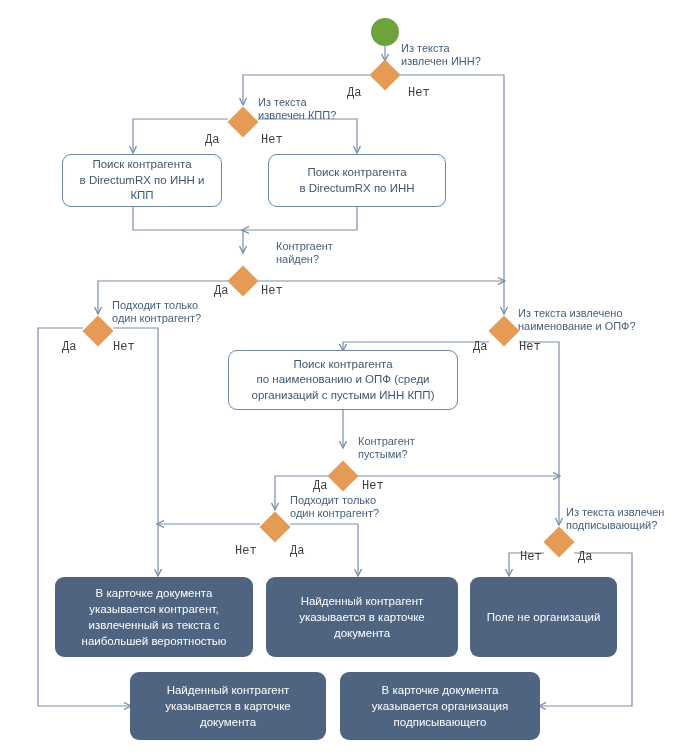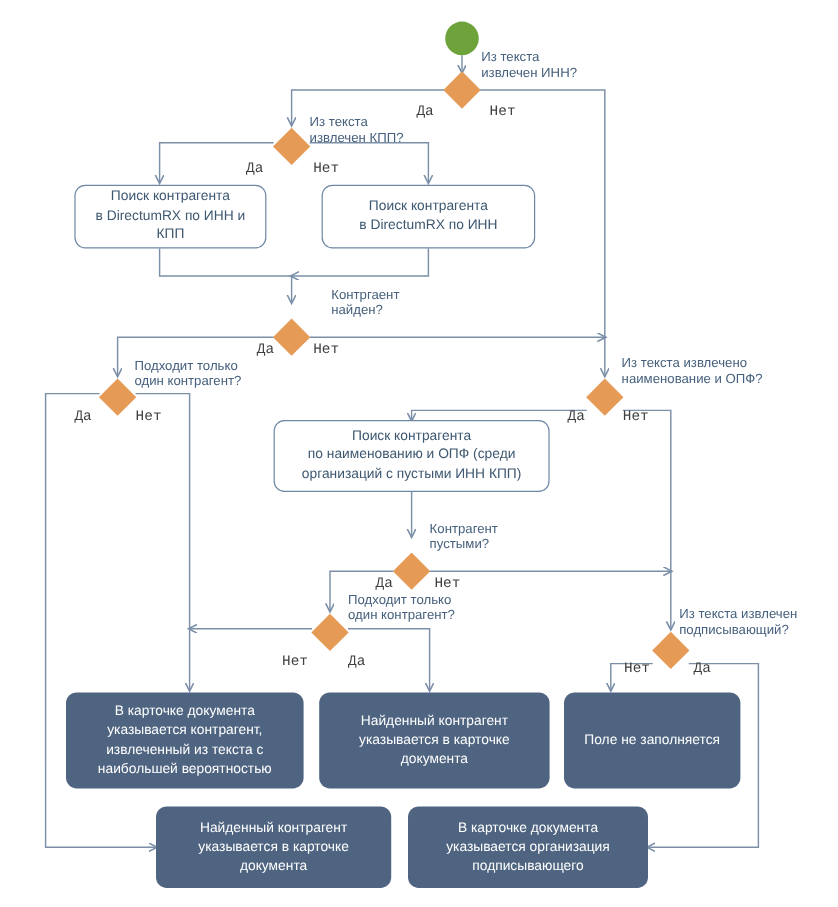--- a/index.html
+++ b/index.html
@@ -161,21 +161,21 @@
   <div class="elabel" style="left:214px; top:285px;">Да</div>
   <div class="elabel" style="left:261px; top:285px;">Нет</div>
 
   <div class="node diamond" style="left:87px; top:320px; width:22px; height:22px;"></div>
   <div class="qlabel" style="left:112px; top:299px; width:125px;">Подходит только
 один контрагент?</div>
   <div class="elabel" style="left:62px; top:341px;">Да</div>
   <div class="elabel" style="left:113px; top:341px;">Нет</div>
 
   <div class="node diamond" style="left:493px; top:320px; width:22px; height:22px;"></div>
-  <div class="qlabel" style="left:518px; top:297px; width:150px;">Из текста извлечено
+  <div class="qlabel" style="left:518px; top:307px; width:150px;">Из текста извлечено
 наименование и ОПФ?</div>
   <div class="elabel" style="left:473px; top:341px;">Да</div>
   <div class="elabel" style="left:519px; top:341px;">Нет</div>
 
   <div class="node proc" style="left:228px; top:350px; width:230px; height:60px; white-space:pre-line;">Поиск контрагента
 по наименованию и ОПФ (среди
 организаций с пустыми ИНН  КПП)</div>
 
   <div class="node diamond" style="left:332px; top:465px; width:22px; height:22px;"></div>
   <div class="qlabel" style="left:358px; top:435px; width:110px;">Контрагент
@@ -197,21 +197,21 @@
 
   <div class="node term" style="left:55px; top:577px; width:198px; height:80px; white-space:pre-line;">В карточке документа
 указывается контрагент,
 извлеченный из текста с
 наибольшей вероятностью</div>
 
   <div class="node term" style="left:266px; top:577px; width:192px; height:80px; white-space:pre-line;">Найденный контрагент
 указывается в карточке
 документа</div>
 
-  <div class="node term" style="left:470px; top:577px; width:147px; height:80px; white-space:pre-line;">Поле не заполняется</div>
+  <div class="node term" style="left:470px; top:577px; width:147px; height:80px; white-space:pre-line;">Поле не организаций</div>
 
   <div class="node term" style="left:130px; top:672px; width:196px; height:68px; white-space:pre-line;">Найденный контрагент
 указывается в карточке
 документа</div>
 
   <div class="node term" style="left:340px; top:672px; width:200px; height:68px; white-space:pre-line;">В карточке документа
 указывается организация
 подписывающего</div>
 
 </div>

